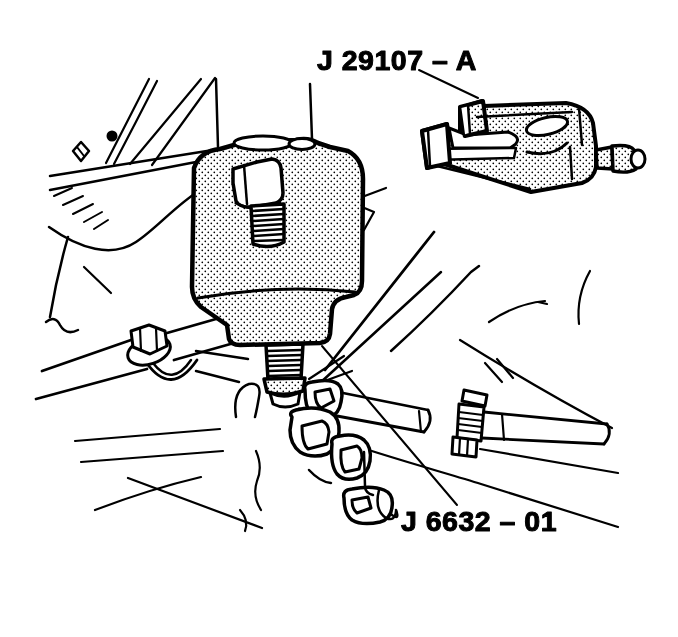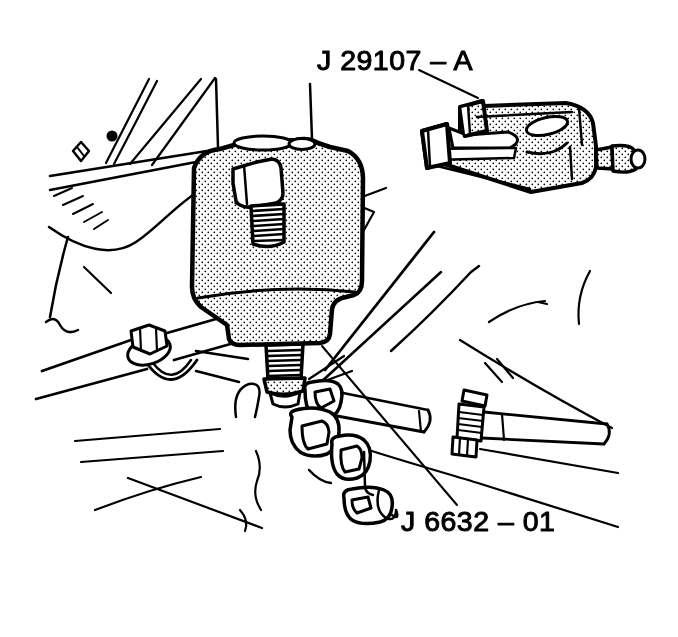--- a/index.html
+++ b/index.html
@@ -1,18 +1,19 @@
 <!DOCTYPE html>
 <html><head>
 <meta charset="utf-8">
 <style>
   html,body{margin:0;padding:0;background:#ffffff;}
   .stage{
     width:678px;height:637px;position:relative;background:#ffffff;overflow:hidden;
     font-family:"Liberation Sans", sans-serif;
+    font-weight:bold;
   }
   svg{display:block;}
   text.tool-label{
     font-family:"Liberation Sans", sans-serif;
     font-size:28.5px;
     letter-spacing:0.5px;
     fill:#000000;
   }
 </style>
 </head>

